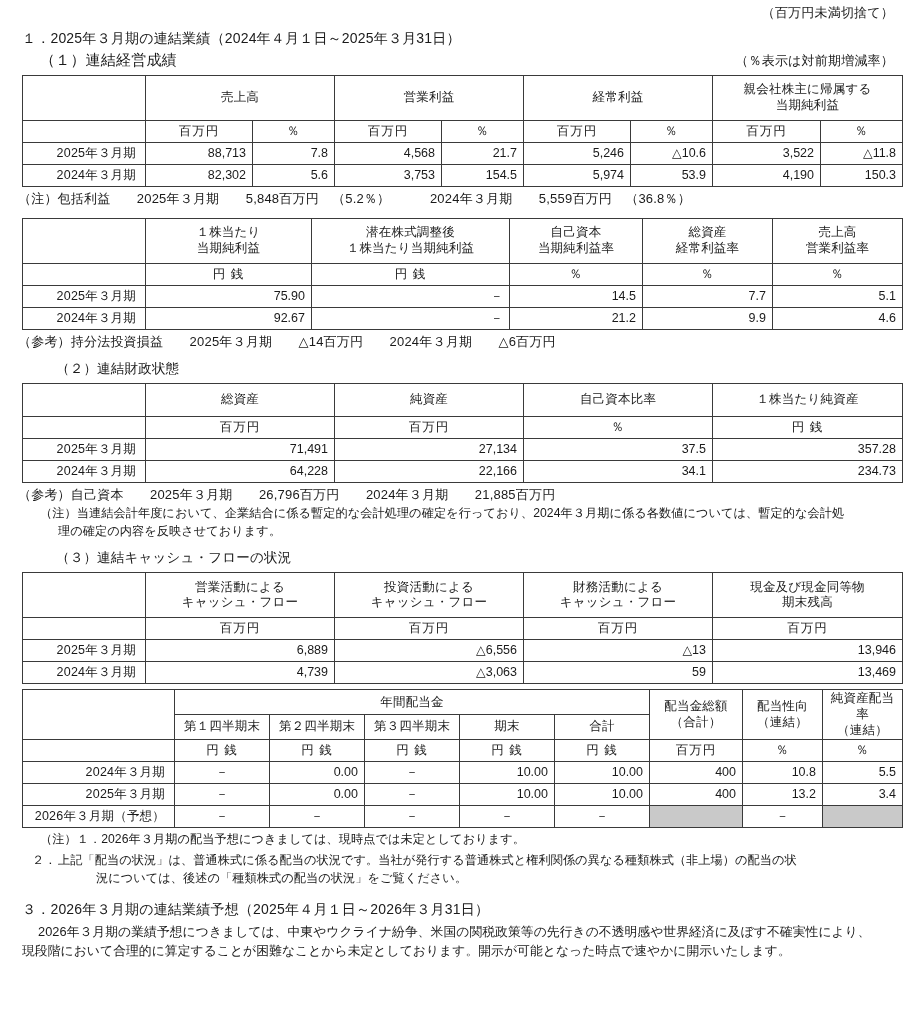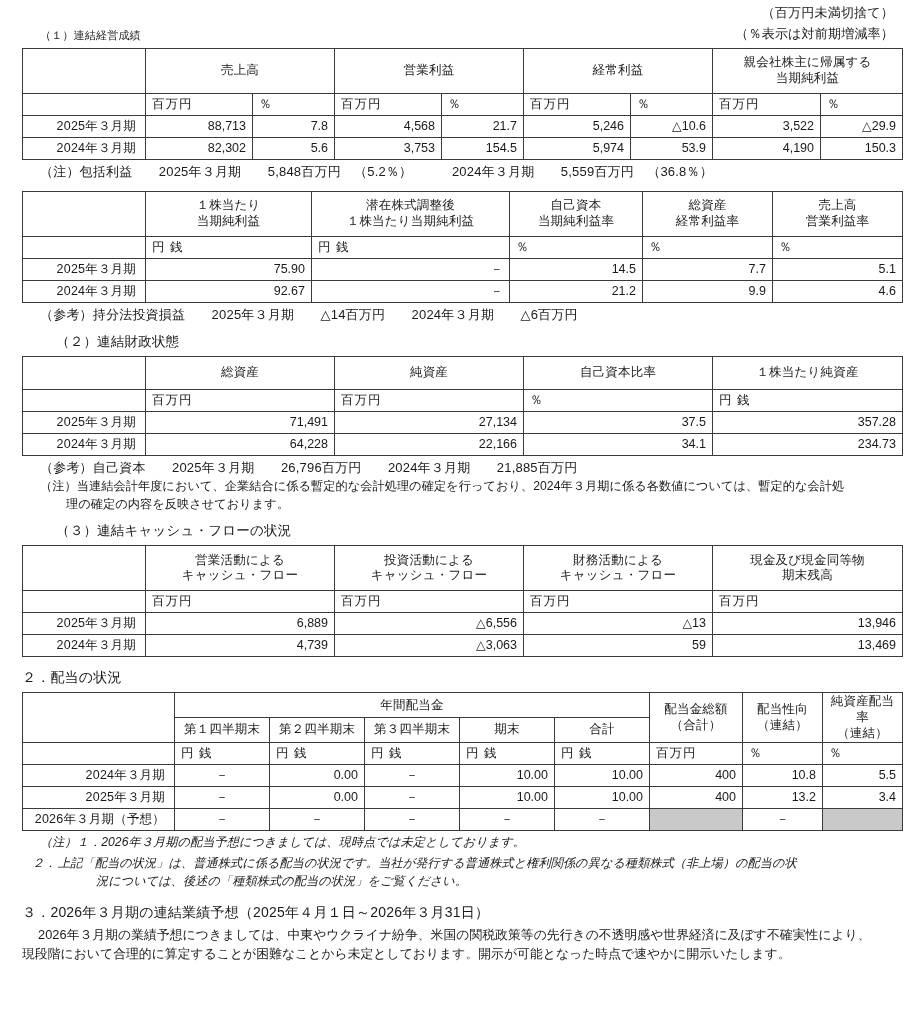--- a/index.html
+++ b/index.html
@@ -41,65 +41,63 @@
   }
   .h2row {
     display: flex;
     justify-content: space-between;
     align-items: flex-end;
     margin-top: 3px;
     margin-left: 22px;
     padding-right: 4px;
   }
   .h2 {
-    font-size: 11px;
+    font-size: 15px;
     letter-spacing: .2px;
   }
   .h2note {
     font-size: 13px;
     letter-spacing: .2px;
     font-family: Liberation Mono, monospace;
   }
   .subhead {
     font-size: 13.5px;
     margin-top: 9px;
     margin-left: 38px;
     letter-spacing: .2px;
   }
   .refline {
     font-size: 13px;
     margin-top: 3px;
-    margin-left: 22px;
     letter-spacing: .2px;
     white-space: pre;
   }
   .notelines {
     font-size: 12.2px;
     margin-top: 1px;
     margin-left: 22px;
     line-height: 1.45;
     letter-spacing: .05px;
   }
   .notelines .cont {
     display: block;
-    margin-left: 26px;
+    margin-left: 18px;
   }
   .sec-head {
     font-size: 14px;
     margin-top: 12px;
     margin-left: 4px;
     letter-spacing: .2px;
   }
   .dnotes {
     font-size: 12.2px;
     margin-top: 2px;
     margin-left: 22px;
     line-height: 1.5;
     letter-spacing: .05px;
-    font-style: italic;
   }
   .dnotes .lbl { display: inline-block; }
   .dnotes .li2 { display: block; margin-left: 44px; text-indent: -26px; margin-top: 2px; }
   .dnotes .li2b { display: block; margin-left: 56px; }
   .para {
     font-size: 12.8px;
     margin-top: 3px;
     margin-left: 4px;
     line-height: 1.5;
     letter-spacing: .05px;
@@ -130,35 +128,36 @@
     text-align: right;
     vertical-align: middle;
     white-space: nowrap;
   }
   table.fin td.rowlbl {
     text-align: right;
     padding-right: 9px;
     letter-spacing: .2px;
   }
   table.fin td.unit {
-    text-align: left;
+    text-align: center;
     letter-spacing: 1px;
   }
   table.fin td.ctr { text-align: center; }
   td.shade { background: #c9c9c9; }
   tr.hrow th { height: 42px; }
   tr.urow td, tr.drow td { height: 19px; }
 </style>
 </head>
 <body>
 
 <div class="page">
 
   <div class="topnote">（百万円未満切捨て）</div>
 
+  <div class="h1">１．2025年３月期の連結業績（2024年４月１日～2025年３月31日）</div>
 
   <div class="h2row">
     <span class="h2">（１）連結経営成績</span>
     <span class="h2note">（％表示は対前期増減率）</span>
   </div>
 
   <table class="fin">
     <colgroup>
       <col style="width:123px">
         <col style="width:107px">
@@ -192,21 +191,21 @@
     </tr>
     <tr class="drow">
       <td class="rowlbl">2025年３月期</td>
       <td>88,713</td>
       <td>7.8</td>
       <td>4,568</td>
       <td>21.7</td>
       <td>5,246</td>
       <td>△10.6</td>
       <td>3,522</td>
-      <td>△29.9</td>
+      <td>△11.8</td>
     </tr>
     <tr class="drow">
       <td class="rowlbl">2024年３月期</td>
       <td>82,302</td>
       <td>5.6</td>
       <td>3,753</td>
       <td>154.5</td>
       <td>5,974</td>
       <td>53.9</td>
       <td>4,190</td>
@@ -356,21 +355,20 @@
     <tr class="drow">
       <td class="rowlbl">2024年３月期</td>
       <td>4,739</td>
       <td>△3,063</td>
       <td>59</td>
       <td>13,469</td>
     </tr>
   </tbody>
     </table>
 
-  <div class="sec-head">２．配当の状況</div>
 
   <table class="fin">
     <colgroup>
       <col style="width:152px">
         <col style="width:95px">
         <col style="width:95px">
         <col style="width:95px">
       <col style="width:95px">
         <col style="width:95px">
         <col style="width:93px">

